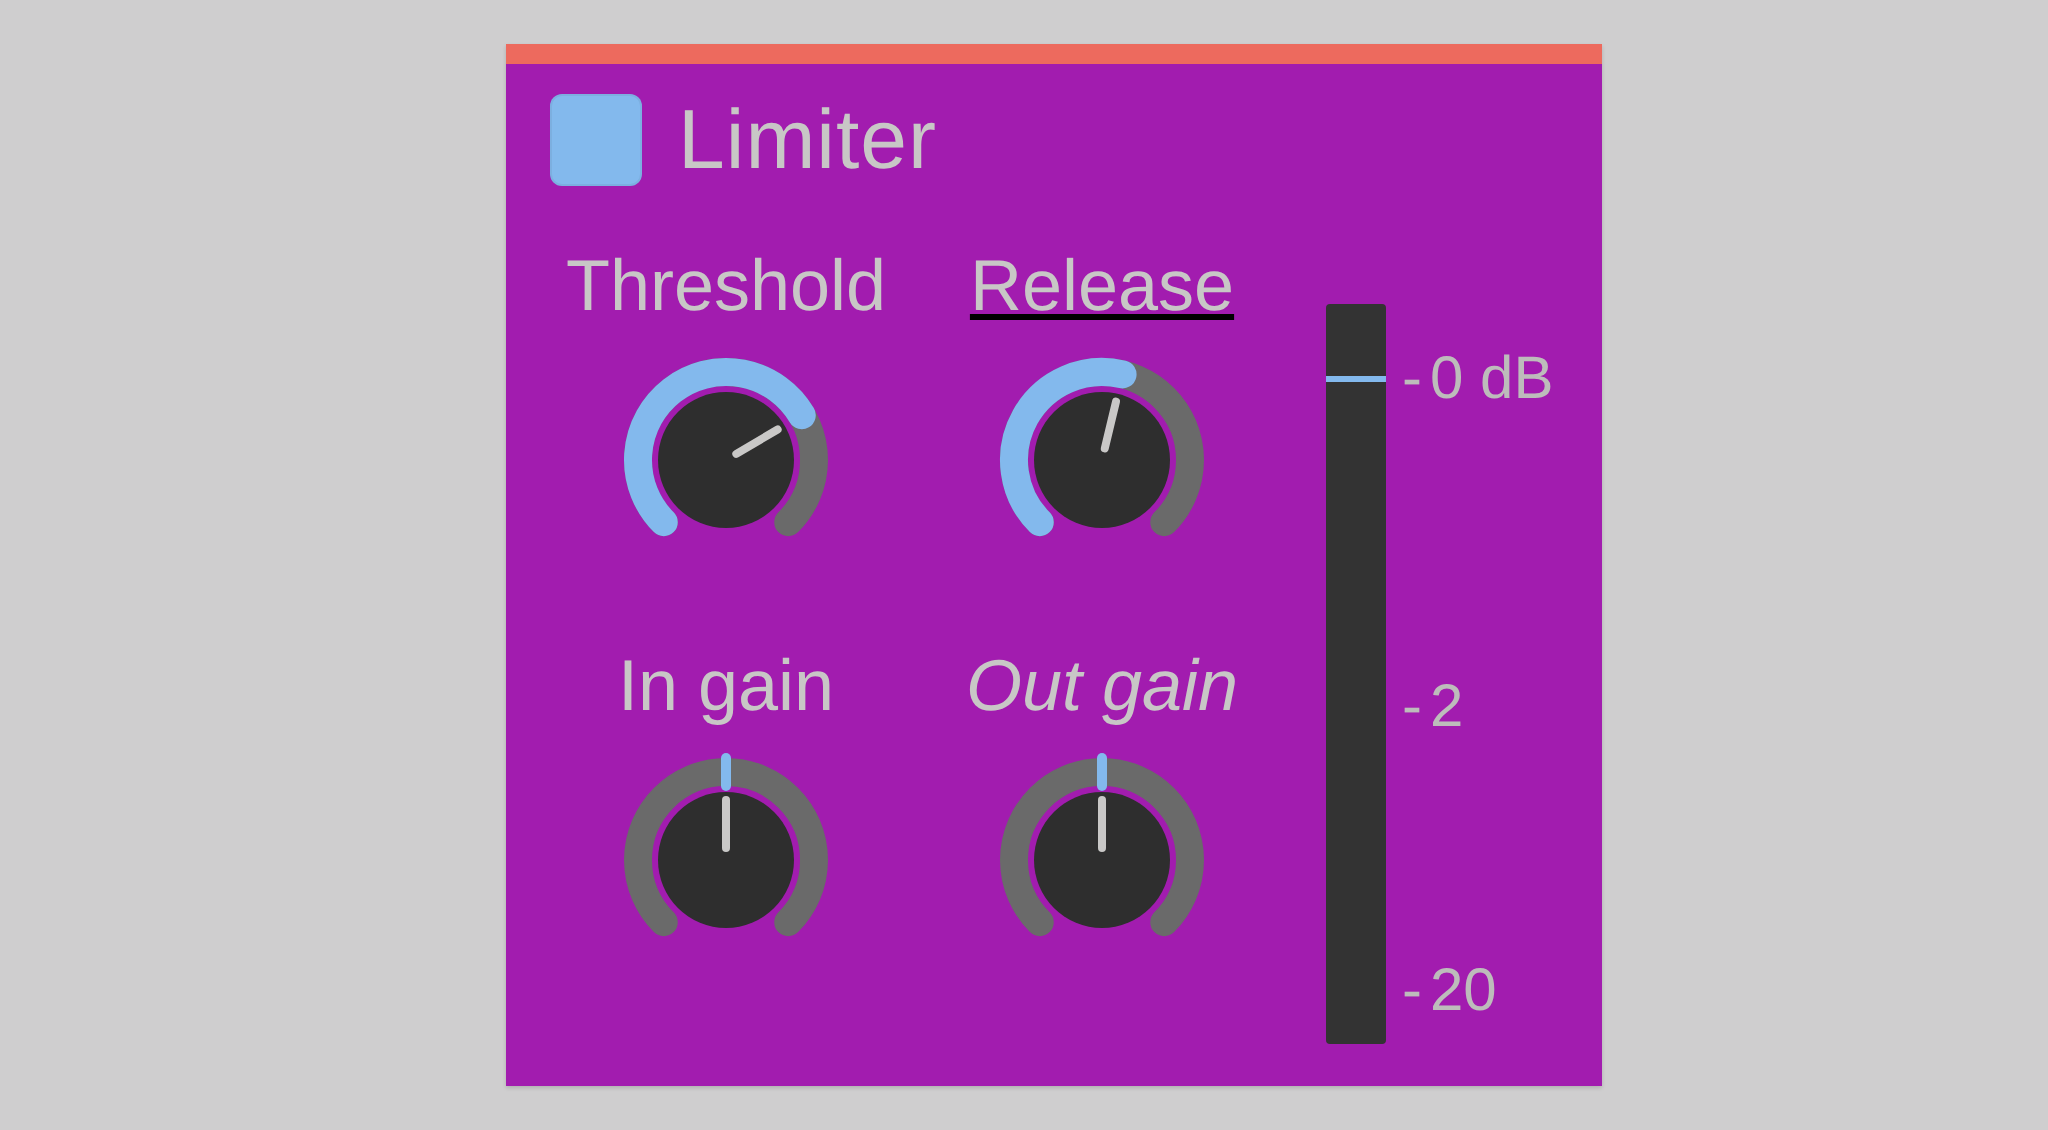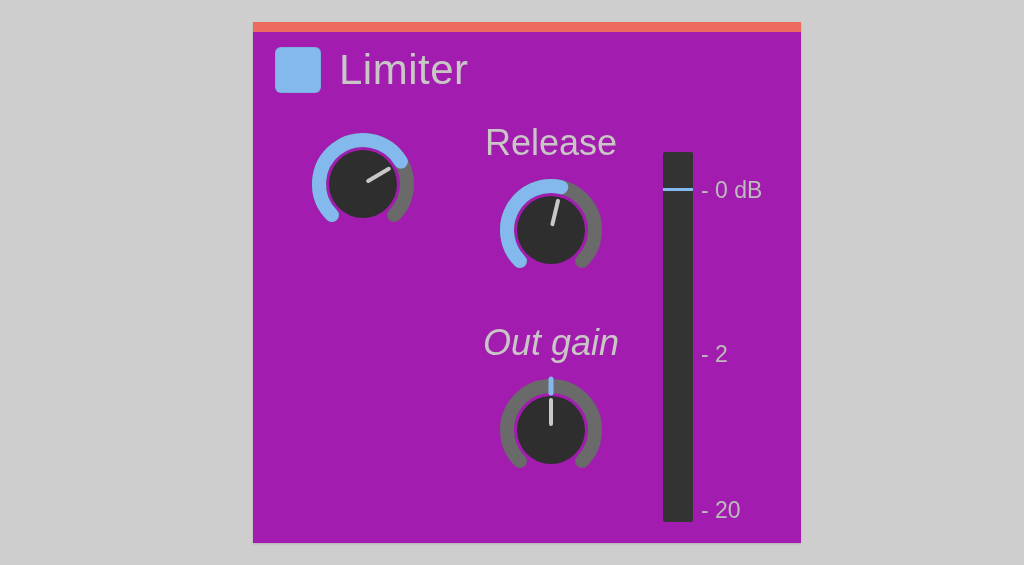--- a/index.html
+++ b/index.html
@@ -73,21 +73,21 @@
     color: #c8c7c6;
     margin-bottom: 4px;
     white-space: nowrap;
   }
   .knob-svg {
     display: block;
     margin: 0 auto;
   }
 
   #blk-threshold { left: 20px;  top: 100px; }
-  #blk-release   { left: 208px; top: 100px; }
+  #blk-release   { left: 208px; top: 100px; text-decoration: underline; }
   #blk-ingain    { left: 20px;  top: 300px; }
   #blk-outgain   { left: 208px; top: 300px; font-style: italic; }
 
   .meter-wrap {
     position: absolute;
     left: 410px;
     top: 130px;
     width: 130px;
     height: 370px;
   }
@@ -103,21 +103,21 @@
   .meter-mark {
     position: absolute;
     left: 0;
     width: 30px;
     height: 3px;
     background: #83b9ed;
   }
   .meter-tick {
     position: absolute;
     left: 38px;
-    font-size: 23px;
+    font-size: 30px;
     font-weight: 400;
     color: #bdbcbb;
     white-space: nowrap;
     transform: translateY(-50%);
   }
   .meter-dash {
     display: inline-block;
     width: 14px;
     text-align: left;
   }
@@ -128,20 +128,21 @@
 <div class="stage">
   <div class="panel">
     <div class="panel-topbar"></div>
 
     <div class="header">
       <div class="enable-box"></div>
       <div class="title">Limiter</div>
     </div>
 
     <div class="knob-block" id="blk-threshold">
+      <div class="knob-label">Threshold</div>
       <svg class="knob-svg" width="120" height="120" viewBox="0 0 120 120">
         <g transform="translate(60,62)">
           <path d="M -31.112698372208087 31.112698372208094 A 44 44 0 1 1 31.112698372208097 31.112698372208083" fill="none" stroke="#6a6a6a" stroke-width="14" stroke-linecap="round"></path>
           <path d="M -31.112698372208087 31.112698372208094 A 44 44 0 1 1 37.8726491881735 -22.397822293016368" fill="none" stroke="#83b9ed" stroke-width="14" stroke-linecap="round"></path>
           <circle r="34" fill="#2e2e2e"></circle>
           <line x1="5.164452162023659" y1="-3.054248494502232" x2="25.822260810118294" y2="-15.27124247251116" stroke="#c9c8c7" stroke-width="4" stroke-linecap="round"></line>
         </g>
       </svg>
     </div>
 
@@ -150,37 +151,49 @@
       <svg class="knob-svg" width="120" height="120" viewBox="0 0 120 120">
         <g transform="translate(60,62)">
           <path d="M -31.112698372208087 31.112698372208094 A 44 44 0 1 1 31.112698372208097 31.112698372208083" fill="none" stroke="#6a6a6a" stroke-width="14" stroke-linecap="round"></path>
           <path d="M -31.112698372208087 31.112698372208094 A 44 44 0 0 1 10.271596009659849 -42.78427649749777" fill="none" stroke="#83b9ed" stroke-width="14" stroke-linecap="round"></path>
           <circle r="34" fill="#2e2e2e"></circle>
           <line x1="1.400672183135434" y1="-5.834219522386059" x2="7.00336091567717" y2="-29.171097611930296" stroke="#c9c8c7" stroke-width="4" stroke-linecap="round"></line>
         </g>
       </svg>
     </div>
 
+    <div class="knob-block" id="blk-ingain">
+      <div class="knob-label">In gain</div>
+      <svg class="knob-svg" width="120" height="120" viewBox="0 0 120 120">
+        <g transform="translate(60,62)">
+          <path d="M -31.112698372208087 31.112698372208094 A 44 44 0 1 1 31.112698372208097 31.112698372208083" fill="none" stroke="#6a6a6a" stroke-width="14" stroke-linecap="round"></path>
+          <path d="" fill="none" stroke="#83b9ed" stroke-width="14" stroke-linecap="butt"></path>
+          <circle r="34" fill="#2e2e2e"></circle>
+          <line x1="-1.102182119232618e-15" y1="-6" x2="-5.510910596163089e-15" y2="-30" stroke="#c9c8c7" stroke-width="4" stroke-linecap="round"></line>
+          <line x1="-6.79678973526781e-15" y1="-37" x2="-9.368548013477251e-15" y2="-51" stroke="#83b9ed" stroke-width="5" stroke-linecap="round"></line>
+        </g>
+      </svg>
+    </div>
 
     <div class="knob-block" id="blk-outgain">
       <div class="knob-label">Out gain</div>
       <svg class="knob-svg" width="120" height="120" viewBox="0 0 120 120">
         <g transform="translate(60,62)">
           <path d="M -31.112698372208087 31.112698372208094 A 44 44 0 1 1 31.112698372208097 31.112698372208083" fill="none" stroke="#6a6a6a" stroke-width="14" stroke-linecap="round"></path>
           <path d="" fill="none" stroke="#83b9ed" stroke-width="14" stroke-linecap="butt"></path>
           <circle r="34" fill="#2e2e2e"></circle>
           <line x1="-1.102182119232618e-15" y1="-6" x2="-5.510910596163089e-15" y2="-30" stroke="#c9c8c7" stroke-width="4" stroke-linecap="round"></line>
           <line x1="-6.79678973526781e-15" y1="-37" x2="-9.368548013477251e-15" y2="-51" stroke="#83b9ed" stroke-width="5" stroke-linecap="round"></line>
         </g>
       </svg>
     </div>
 
     <div class="meter-wrap">
       <div class="meter-track">
         <div class="meter-mark" style="top:36px;"></div>
       </div>
       <div class="meter-tick" style="top:38px;"><span class="meter-dash">-</span><span>0 dB</span></div>
       <div class="meter-tick" style="top:202px;"><span class="meter-dash">-</span><span>2</span></div>
-      <div class="meter-tick" style="top:358px;"><span class="meter-dash">-</span><span>20</span></div>
+      <div class="meter-tick" style="top:344px;"><span class="meter-dash">-</span><span>20</span></div>
     </div>
 
   </div>
 </div>
 
 </body></html>

